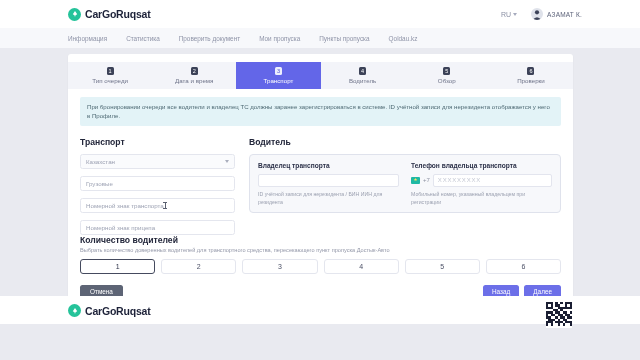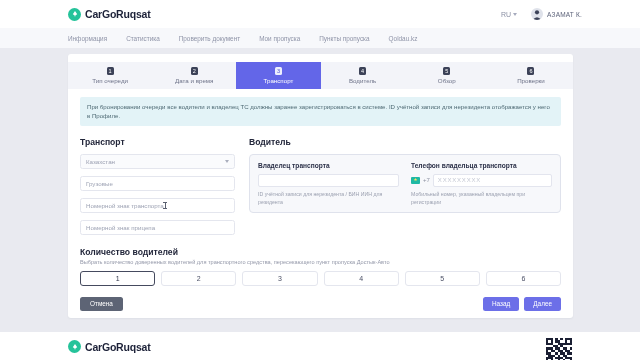--- a/index.html
+++ b/index.html
@@ -2,21 +2,21 @@
 <html><head>
 <meta charset="utf-8">
 <style>
   * { box-sizing: border-box; margin: 0; padding: 0; }
   html, body {
     width: 640px; height: 360px;
     font-family: "Liberation Sans", sans-serif;
     background: #e9eaf0;
     overflow: hidden;
   }
-  .screen { width: 640px; height: 360px; position: relative; background: #e9eaf0; }
+  .screen { width: 640px; height: 324px; position: relative; background: #e9eaf0; }
 
   
   .topbar {
     position: absolute; left: 0; top: 0; width: 640px; height: 28px;
     background: #ffffff; display: flex; align-items: center;
   }
   .brand { display: flex; align-items: center; gap: 4px; margin-left: 68px; }
   .logo-mark {
     width: 13px; height: 13px; border-radius: 50%;
     background: #25c39a; display: flex; align-items: center; justify-content: center;
@@ -123,21 +123,21 @@
     display: flex; align-items: center; justify-content: center; flex: 0 0 auto;
   }
   .flag span { font-size: 4.5px; color: #ffe25a; line-height: 1; }
   .cc { font-size: 6px; color: #8d92a3; }
   .phone-input {
     flex: 1; height: 13px; border: 1px solid #e3e5ee; border-radius: 2px; background: #fff;
     display: flex; align-items: center; padding: 0 4px; font-size: 6px; color: #c4c8d3; letter-spacing: 0.8px;
   }
 
   
-  .drivers { margin-top: 12px; }
+  .drivers { }
   .drv-sub { margin-top: 2px; font-size: 5.6px; color: #9498a9; }
   .drv-row { display: flex; gap: 6px; margin-top: 6px; }
   .drv-btn {
     flex: 1; height: 15px; border: 1px solid #e4e6ee; border-radius: 3px;
     background: #fff; font-size: 7px; color: #4a4f65;
     display: flex; align-items: center; justify-content: center;
   }
   .drv-btn.selected { border: 1.3px solid #454a5e; color: #2b3046; font-weight: normal; }
 
   

